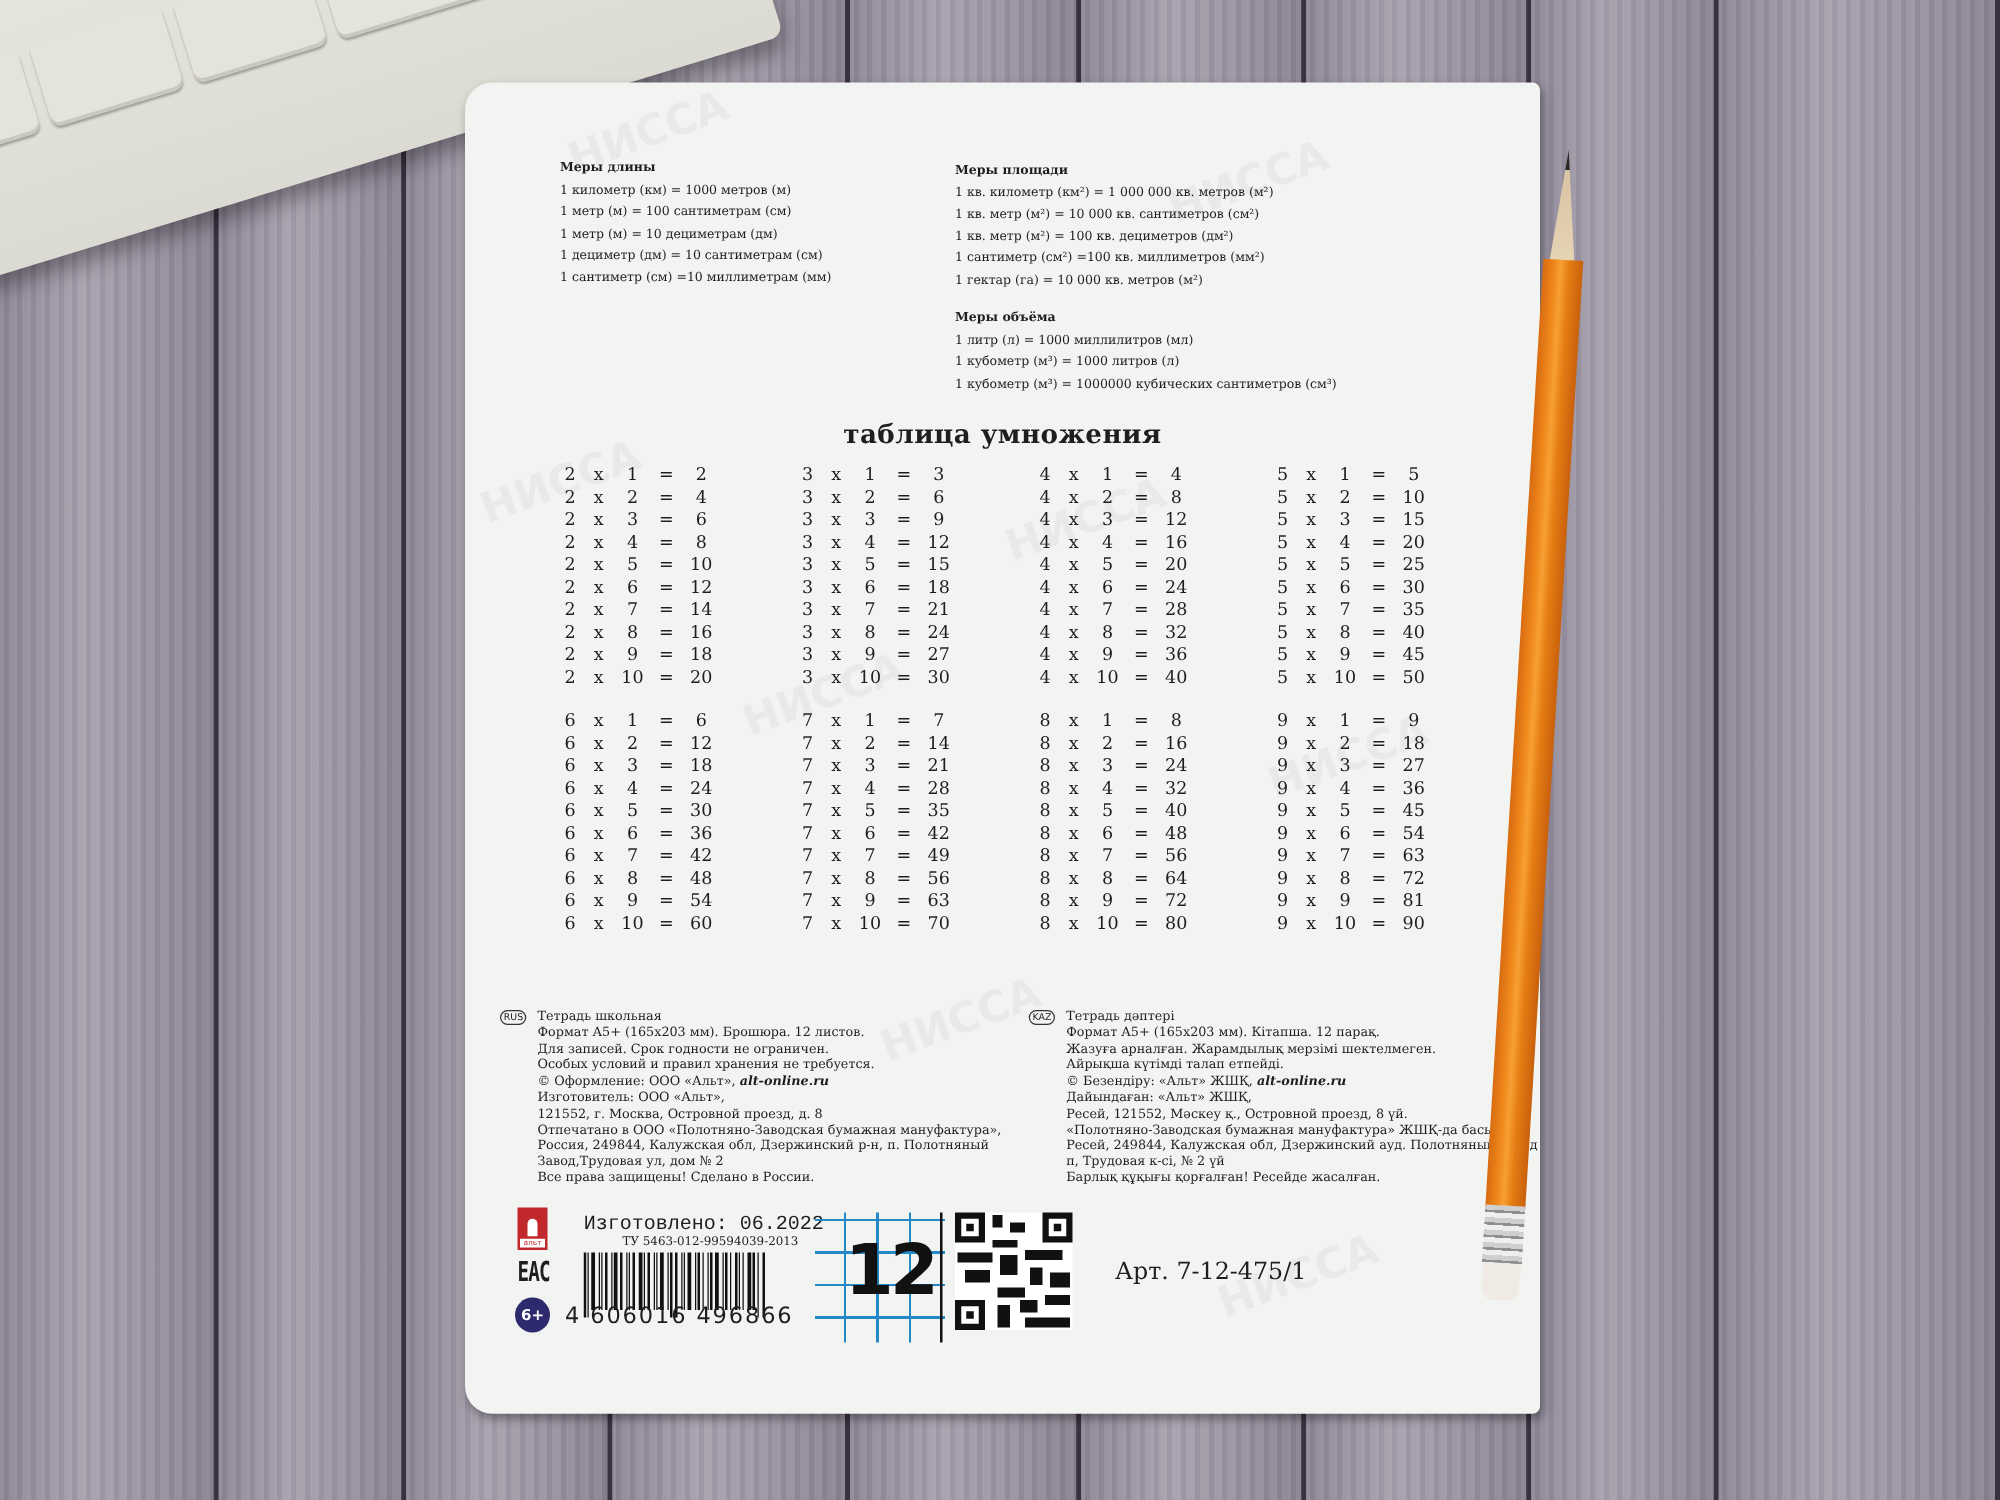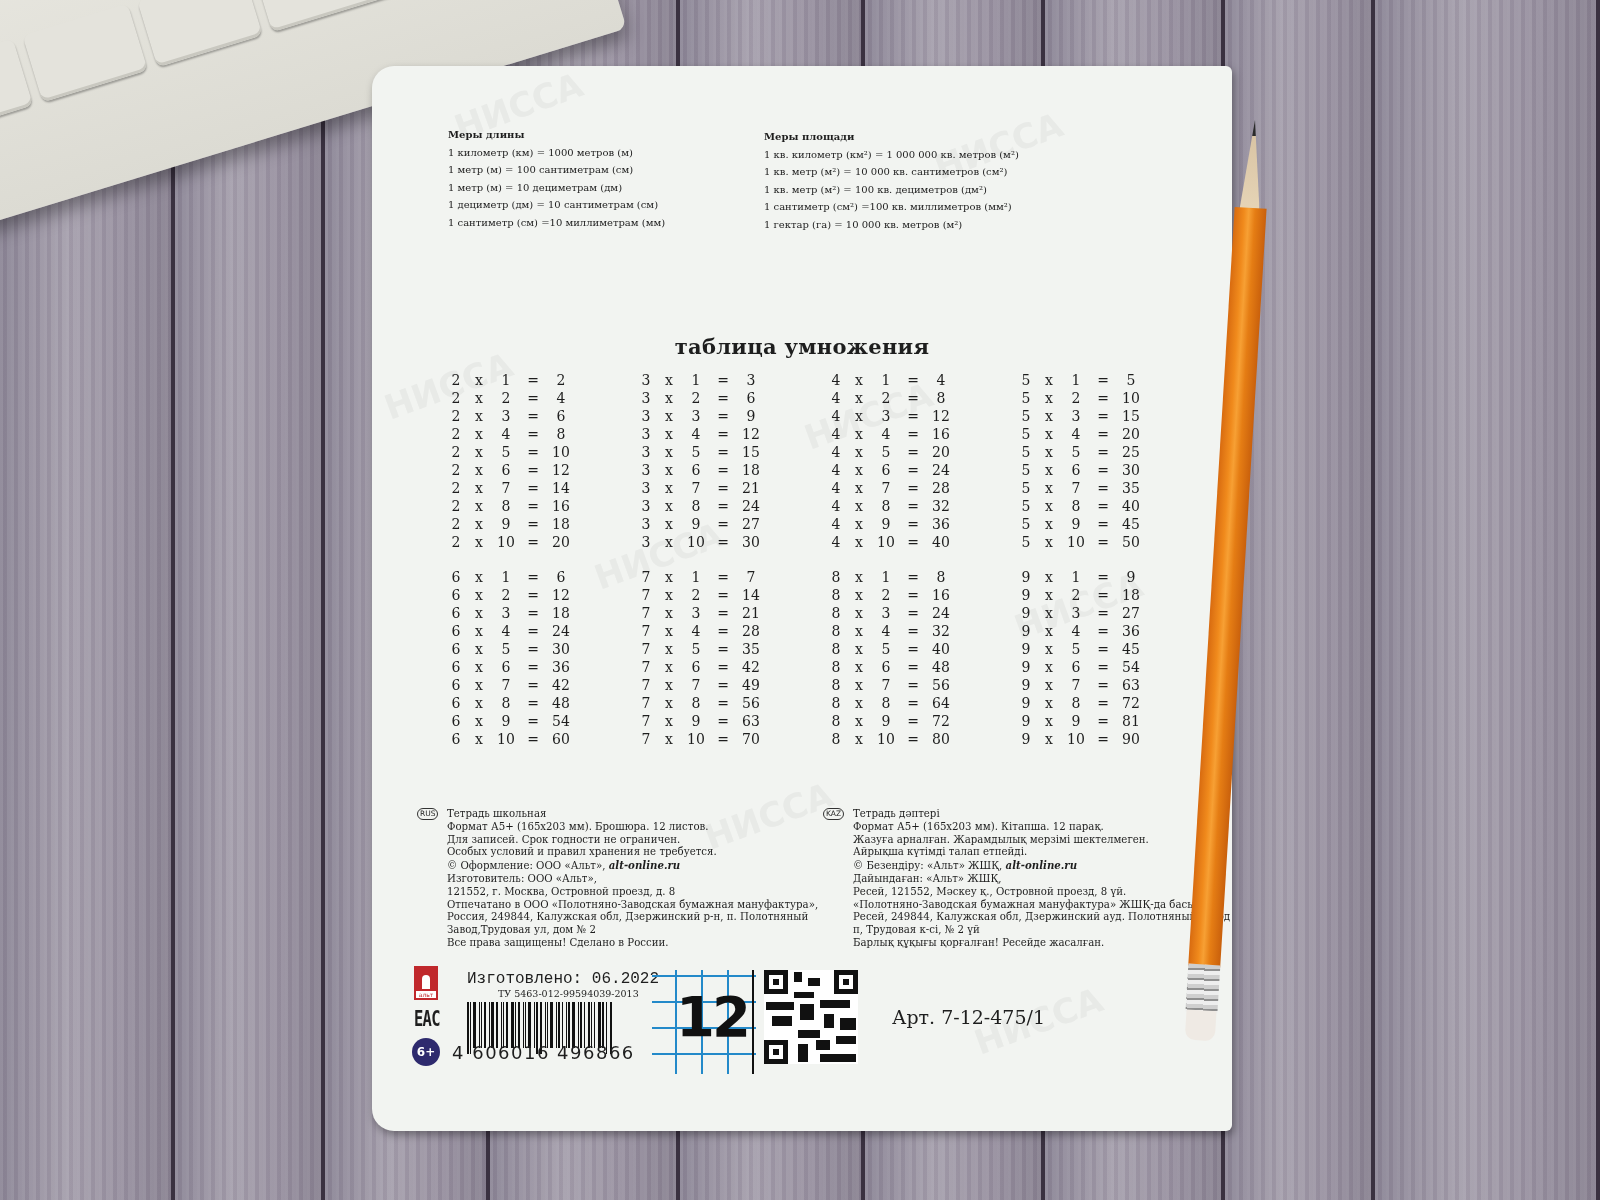--- a/index.html
+++ b/index.html
@@ -149,20 +149,26 @@
 
   <div class="units-block" style="left:392px; top:62px">
     <div class="head">Меры площади</div>
     <div>1 кв. километр (км²) = 1 000 000 кв. метров (м²)</div>
     <div>1 кв. метр (м²) = 10 000 кв. сантиметров (см²)</div>
     <div>1 кв. метр (м²) = 100 кв. дециметров (дм²)</div>
     <div>1 сантиметр (см²) =100 кв. миллиметров (мм²)</div>
     <div>1 гектар (га) = 10 000 кв. метров (м²)</div>
   </div>
 
+  <div class="units-block" style="left:392px; top:180px">
+    <div class="head">Меры объёма</div>
+    <div>1 литр (л) = 1000 миллилитров (мл)</div>
+    <div>1 кубометр (м³) = 1000 литров (л)</div>
+    <div>1 кубометр (м³) = 1000000 кубических сантиметров (см³)</div>
+  </div>
 
   <div class="section-title" style="top:268px">таблица умножения</div>
 
   <div id="mt-area">
       <div class="mt-col" style="left: 76px; top: 305px;">
         <div class="mt-row">
           <span class="c-a">2</span>
           <span class="c-x">x</span>
           <span class="c-b">1</span>
           <span class="c-eq">=</span>
@@ -731,21 +737,21 @@
         <div class="mt-row">
           <span class="c-a">9</span>
           <span class="c-x">x</span>
           <span class="c-b">10</span>
           <span class="c-eq">=</span>
           <span class="c-r">90</span>
         </div>
       </div>
     </div>
 
-  <div class="info" style="left:75px; top:742px">
+  <div class="info" style="left:58px; top:742px">
     <span class="lang-badge" style="left:-30px">RUS</span>
     <div>Тетрадь школьная</div>
     <div>Формат А5+ (165х203 мм). Брошюра. 12 листов.</div>
     <div>Для записей. Срок годности не ограничен.</div>
     <div>Особых условий и правил хранения не требуется.</div>
     <div><span>© Оформление: ООО «Альт», </span><span class="url">alt-online.ru</span></div>
     <div>Изготовитель: ООО «Альт»,</div>
     <div>121552, г. Москва, Островной проезд, д. 8</div>
     <div>Отпечатано в ООО «Полотняно-Заводская бумажная мануфактура»,</div>
     <div>Россия, 249844, Калужская обл, Дзержинский р-н, п. Полотняный</div>

